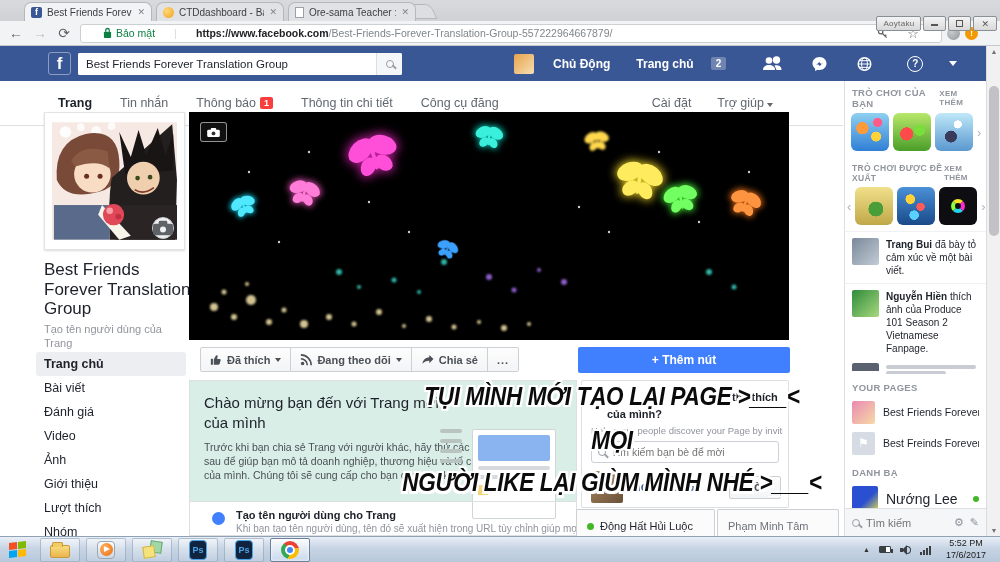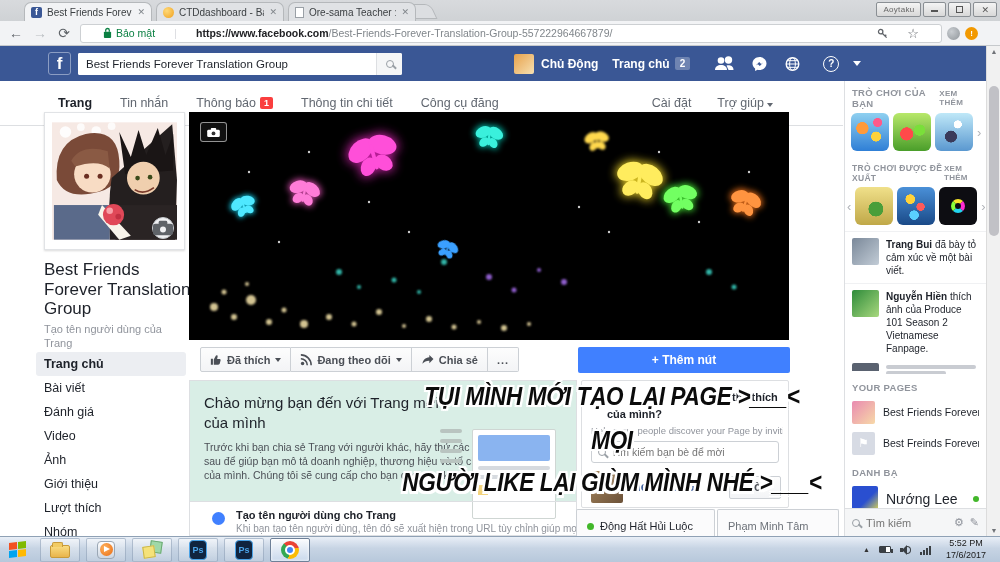--- a/index.html
+++ b/index.html
@@ -9,21 +9,21 @@
   .tabstrip { position:absolute; top:0; left:0; width:1000px; height:21px; background:linear-gradient(#d8dadd,#cfd2d5); }
   .tab { position:absolute; top:2px; height:19px; width:128px; border-radius:7px 7px 0 0; display:flex; align-items:center; padding:0 6px; gap:5px; font-size:10px; color:#3c4043; border:1px solid #b5b8bb; border-bottom:none; }
   .tab-active { background:#f2f3f5; z-index:3; }
   .tab-idle { background:#e0e2e5; z-index:2; }
   .tab-title { flex:1; white-space:nowrap; overflow:hidden; }
   .tab-x { color:#80868b; font-size:9px; }
   .fav-fb { width:11px; height:11px; background:#3a5795; border-radius:2px; color:#fff; font-weight:bold; font-size:9px; text-align:center; line-height:11px; flex:none;}
   .fav-orange { width:11px; height:11px; border-radius:50%; background:radial-gradient(circle at 35% 35%, #ffd978, #f0a11e); flex:none;}
   .fav-doc { width:9px; height:11px; background:#fff; border:1px solid #9aa0a6; flex:none;}
   .tab-stub { position:absolute; top:4px; left:408px; width:26px; height:15px; background:#dcdee1; border-radius:0 6px 0 0; transform:skewX(25deg); border:1px solid #b5b8bb; }
-  .winbtns { position:absolute; top:2px; right:3px; display:flex; gap:2px; z-index:5; }
+  .winbtns { position:absolute; top:16px; right:3px; display:flex; gap:2px; z-index:5; }
   .winbtn { height:15px; border:1px solid #8a8f94; background:linear-gradient(#f4f4f4,#d8d8d8); border-radius:2px; font-size:9px; color:#555; display:flex; align-items:center; justify-content:center; padding:0 7px; }
   .profilebtn { font-size:8px; padding:0 6px; color:#666; letter-spacing:.3px;}
   .glyph-min { width:7px; border-bottom:2px solid #555; height:5px; }
   .glyph-max { width:7px; height:7px; border:1.5px solid #555; }
 
   .toolbar { position:absolute; top:21px; left:0; width:1000px; height:25px; background:#f2f3f5; border-bottom:1px solid #c6c9cc; display:flex; align-items:center; }
   .navbtn { font-size:14px; color:#5f6368; width:24px; text-align:center; }
   .navbtn.dis { color:#b9bdc1; }
   .urlbox { position:relative; margin-left:4px; width:862px; height:19px; background:#fff; border:1px solid #cdd0d3; border-radius:3px; display:flex; align-items:center; padding:0 22px; gap:19px; }
   .secure { color:#0b8043; font-size:10.5px; display:flex; align-items:center; gap:4px; }
@@ -33,21 +33,21 @@
   .ext-dot { width:13px; height:13px; border-radius:50%; margin-left:5px; }
   .ext-gray { background:radial-gradient(circle at 35% 35%, #c9cdd1, #8f959a); }
   .ext-orange { background:#f29900; color:#fff; font-size:8px; font-weight:bold; text-align:center; line-height:13px; }
 
   
   .fbheader { position:absolute; top:46px; left:0; width:1000px; height:35px; background:#3a5795; display:flex; align-items:center; }
   .fblogo { width:23px; height:23px; margin-left:48px; background:#3a5795; border:1px solid #8b9dc3; border-radius:3px; color:#fff; font-weight:bold; font-size:17px; text-align:center; line-height:21px; }
   .fbsearch { display:flex; margin-left:7px; width:324px; height:22px; background:#fff; border-radius:2px; overflow:hidden; }
   .fbsearch input { flex:1; border:none; outline:none; font-size:11.5px; padding:0 8px; color:#1d2129; font-family:inherit; }
   .fbsearch .magwrap { width:26px; background:#f5f6f7; border-left:1px solid #dddfe2; display:flex; align-items:center; justify-content:center; }
-  .hdr-right { display:flex; align-items:center; margin-left:112px; gap:0; }
+  .hdr-right { display:flex; align-items:center; margin-left:112px; gap:12px; }
   .hdr-avatar { width:20px; height:20px; border-radius:2px; background:linear-gradient(135deg,#e8a24b,#f6e0b2); }
   .hdr-name { color:#fff; font-weight:bold; font-size:12px; margin:0 14px 0 7px; }
   .hdr-home { color:#fff; font-weight:bold; font-size:12px; }
   .hdr-badge { background:rgba(255,255,255,.27); color:#fff; font-size:10px; font-weight:bold; border-radius:2px; padding:1px 5px; margin-left:5px; }
   .hdr-ic { margin-left:16px; display:flex; align-items:center; }
   .help-circ { width:16px; height:16px; border:1.5px solid #fff; border-radius:50%; color:#fff; font-size:10px; font-weight:bold; text-align:center; line-height:14px; margin-left:22px; }
   .caret-w { width:0; height:0; border-left:4px solid transparent; border-right:4px solid transparent; border-top:5px solid #fff; margin-left:14px; }
 
   
   .pagenav { position:absolute; top:81px; left:0; width:843px; height:45px; background:#fff; border-bottom:1px solid #dddfe2; display:flex; align-items:center; font-size:12.5px; }

